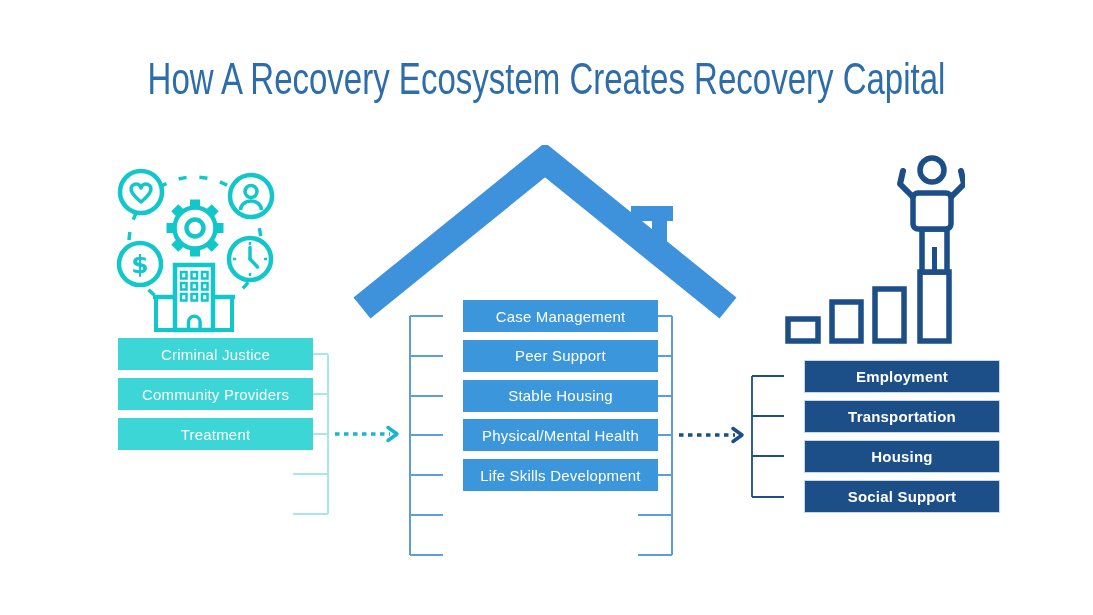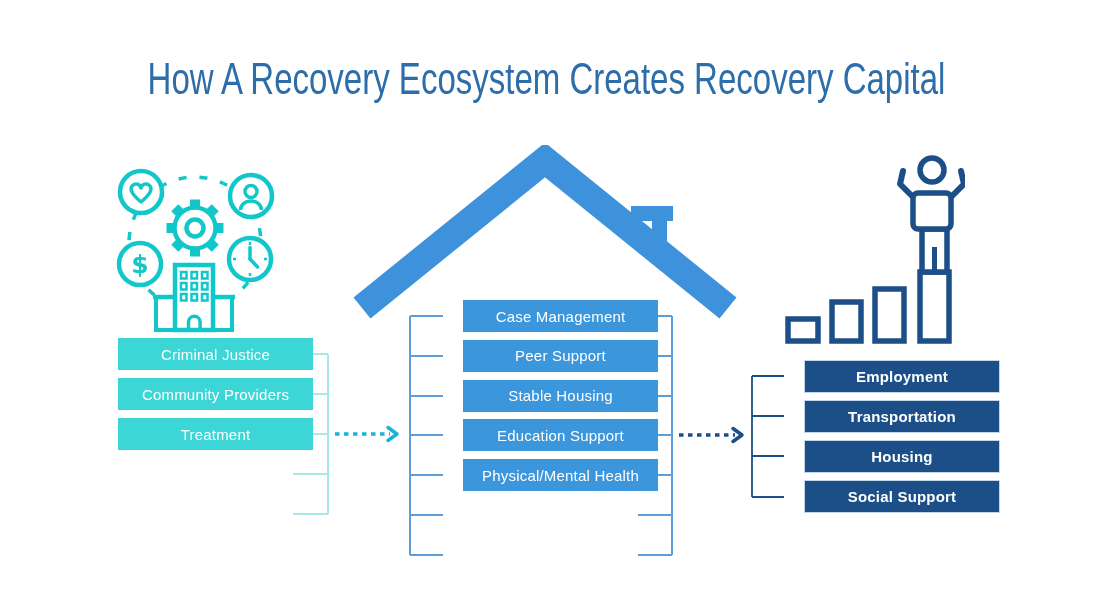--- a/index.html
+++ b/index.html
@@ -171,22 +171,22 @@
 
   <div class="col col-sources">
       <div class="box">Criminal Justice</div>
       <div class="box">Community Providers</div>
       <div class="box">Treatment</div>
     </div>
   <div class="col col-services">
       <div class="box">Case Management</div>
       <div class="box">Peer Support</div>
       <div class="box">Stable Housing</div>
-      <div class="box">Education Support</div>
       <div class="box">Physical/Mental Health</div>
+      <div class="box">Life Skills Development</div>
     </div>
   <div class="col col-capital">
       <div class="box">Employment</div>
       <div class="box">Transportation</div>
       <div class="box">Housing</div>
       <div class="box">Social Support</div>
     </div>
 
 </div>
 

